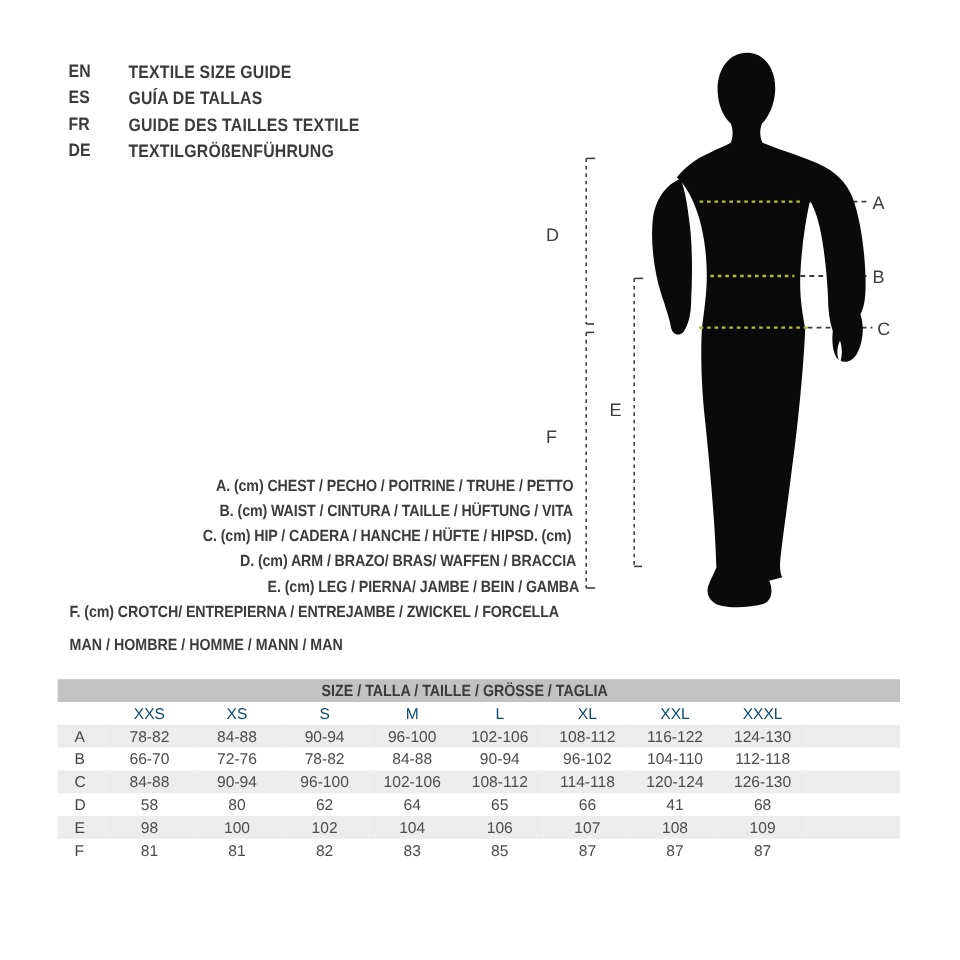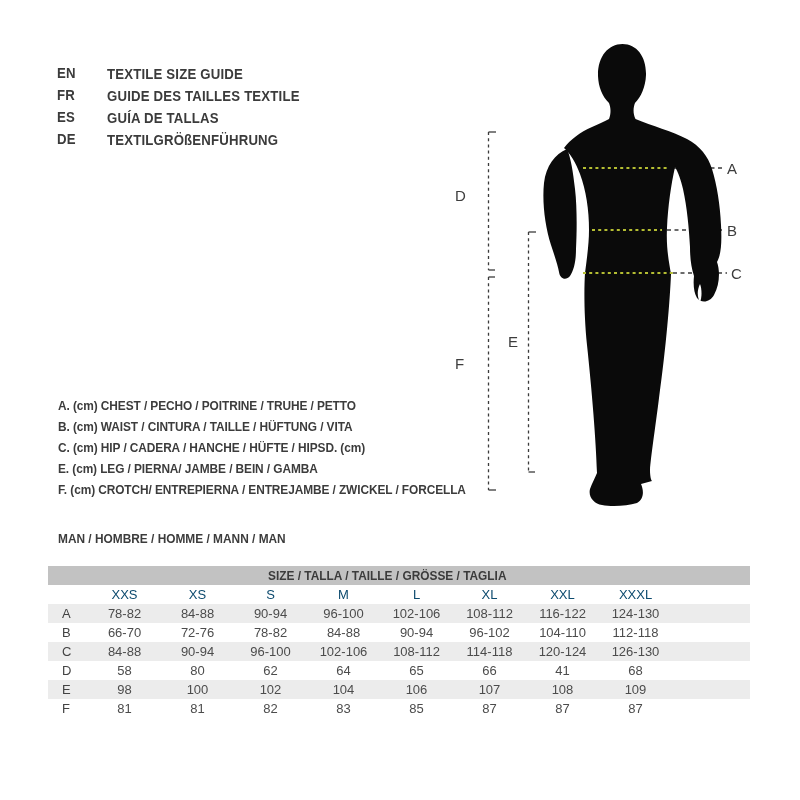--- a/index.html
+++ b/index.html
@@ -4,31 +4,31 @@
 <style>
   html,body{margin:0;padding:0;background:#ffffff;}
   .page{
     position:relative;width:800px;height:800px;background:#ffffff;overflow:hidden;
     font-family:"Liberation Sans","DejaVu Sans",sans-serif;color:#3b3b3b;
   }
   
   .cnd{display:inline-block;transform:scaleX(0.88);transform-origin:0 50%;white-space:nowrap;}
 
   
-  .lang-block{position:absolute;left:57px;top:49px;width:420px;margin-top:13px;}
+  .lang-block{position:absolute;left:57px;top:49px;width:420px;}
   .lang-row{display:flex;align-items:center;height:22px;}
   .lang-code{width:50px;flex:0 0 50px;}
   .lang-block .txt{font-size:15px;font-weight:bold;letter-spacing:0.2px;color:#3b3b3b;}
 
   
   .figure-svg{position:absolute;left:440px;top:20px;width:360px;height:520px;}
   .figure-svg text{font-family:"Liberation Sans","DejaVu Sans",sans-serif;font-size:15px;fill:#3d3d3d;}
 
   
-  .measure-block{position:absolute;left:58px;top:394px;width:460px;}
+  .measure-block{position:absolute;left:58px;top:394px;width:460px;text-align:right;}
   .measure-line{height:21px;line-height:21px;}
   .measure-block .txt{font-size:13.5px;font-weight:bold;letter-spacing:-0.1px;color:#3c3c3c;}
   .gender-line{position:absolute;left:58px;top:527px;height:21px;line-height:21px;text-align:right;}
   .gender-line .txt{font-size:13.5px;font-weight:bold;color:#3c3c3c;}
 
   
   .size-table{
     position:absolute;left:48px;top:566px;width:702px;
     border-collapse:collapse;table-layout:fixed;
     font-size:13px;color:#4c4c4c;
@@ -45,26 +45,26 @@
 <body>
 
 <div class="page">
 
   <div class="lang-block">
     <div class="lang-row">
       <span class="lang-code"><span class="txt cnd">EN</span></span>
       <span class="txt cnd">TEXTILE SIZE GUIDE</span>
     </div>
     <div class="lang-row">
+      <span class="lang-code"><span class="txt cnd">ES</span></span>
+      <span class="txt cnd">GUÍA DE TALLAS</span>
+    </div>
+    <div class="lang-row">
       <span class="lang-code"><span class="txt cnd">FR</span></span>
       <span class="txt cnd">GUIDE DES TAILLES TEXTILE</span>
-    </div>
-    <div class="lang-row">
-      <span class="lang-code"><span class="txt cnd">ES</span></span>
-      <span class="txt cnd">GUÍA DE TALLAS</span>
     </div>
     <div class="lang-row">
       <span class="lang-code"><span class="txt cnd">DE</span></span>
       <span class="txt cnd">TEXTILGRÖßENFÜHRUNG</span>
     </div>
   </div>
 
   <svg class="figure-svg" viewBox="440 20 360 520" xmlns="http://www.w3.org/2000/svg">
 
     <line x1="583" y1="168" x2="722" y2="168" stroke="#3b3b3b" stroke-width="1.5" stroke-dasharray="4 3.5"></line>
@@ -141,20 +141,21 @@
     <text x="731" y="279">C</text>
     <text x="455" y="201">D</text>
     <text x="508" y="347">E</text>
     <text x="455" y="369">F</text>
   </svg>
 
   <div class="measure-block">
     <div class="measure-line"><span class="txt cnd">A. (cm) CHEST / PECHO / POITRINE / TRUHE / PETTO</span></div>
     <div class="measure-line"><span class="txt cnd">B. (cm) WAIST / CINTURA / TAILLE / HÜFTUNG / VITA</span></div>
     <div class="measure-line"><span class="txt cnd">C. (cm) HIP / CADERA / HANCHE / HÜFTE / HIPSD. (cm)</span></div>
+    <div class="measure-line"><span class="txt cnd">D. (cm) ARM / BRAZO/ BRAS/ WAFFEN / BRACCIA</span></div>
     <div class="measure-line"><span class="txt cnd">E. (cm) LEG / PIERNA/ JAMBE / BEIN / GAMBA</span></div>
     <div class="measure-line"><span class="txt cnd">F. (cm) CROTCH/ ENTREPIERNA / ENTREJAMBE / ZWICKEL / FORCELLA</span></div>
   </div>
   <div class="gender-line"><span class="txt cnd">MAN / HOMBRE / HOMME / MANN / MAN</span></div>
 
   <table class="size-table">
     <colgroup>
       <col style="width:40px">
         <col style="width:73px">
         <col style="width:73px">

